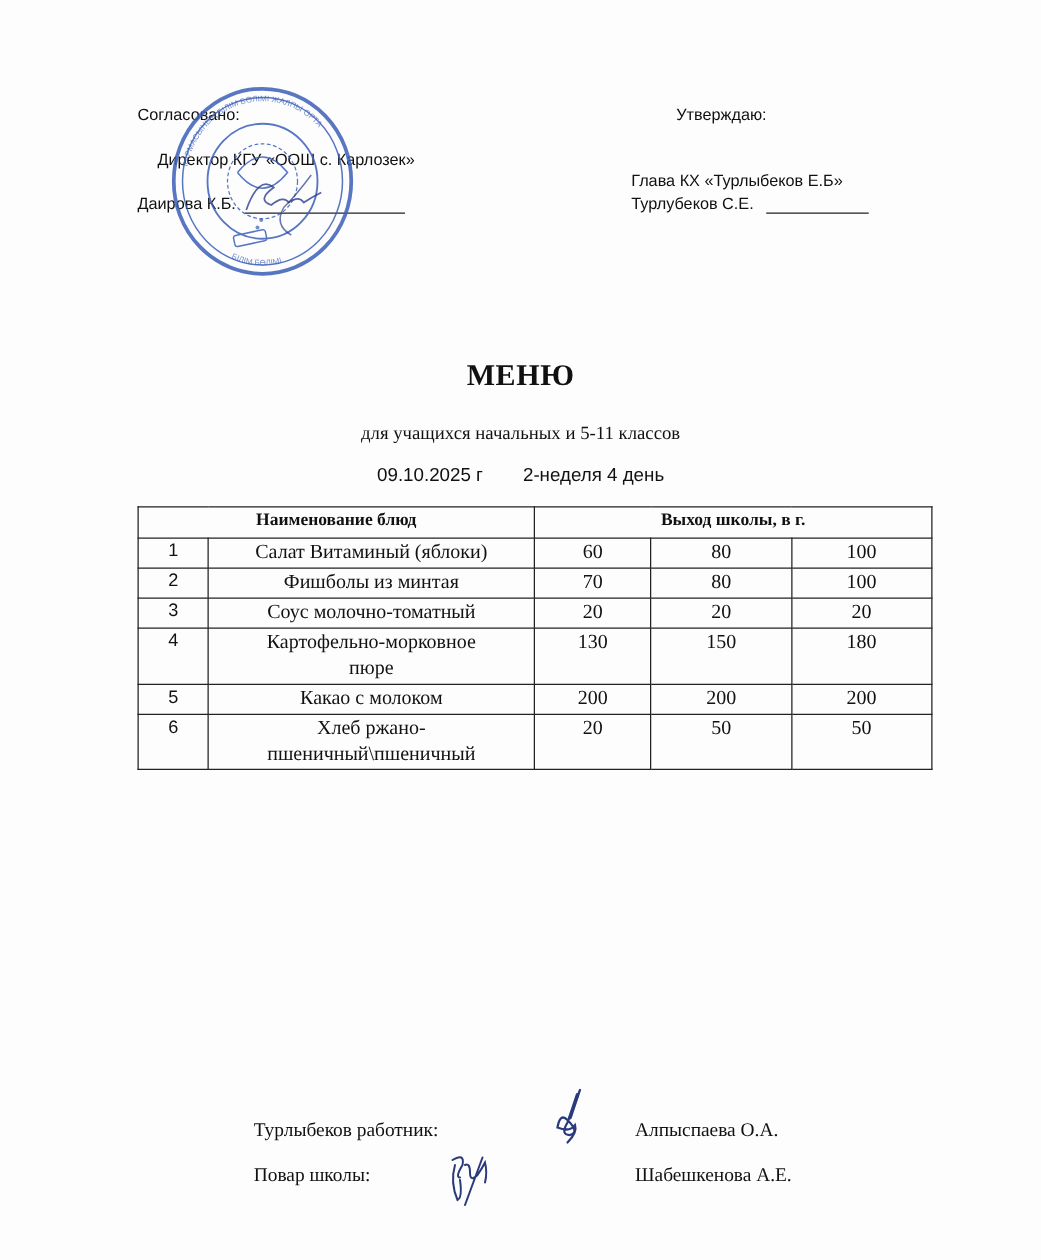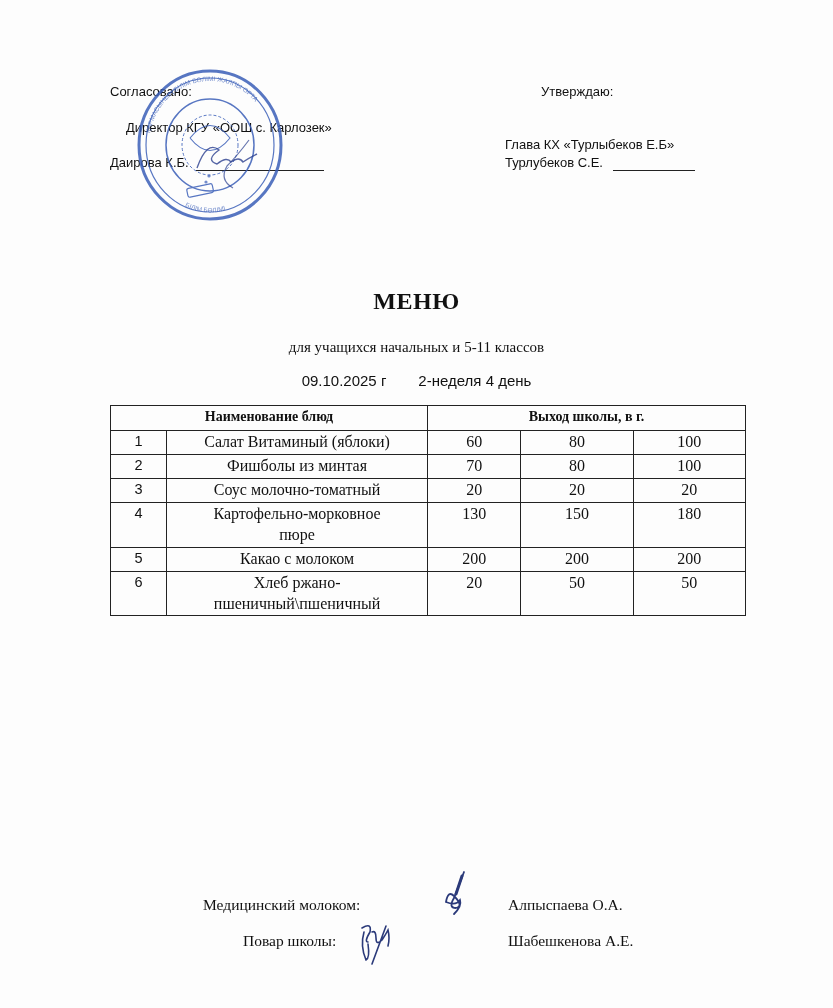--- a/index.html
+++ b/index.html
@@ -134,24 +134,24 @@
       <div>Хлеб ржано-</div>
       <div>пшеничный\пшеничный</div>
     </td>
     <td>20</td>
     <td>50</td>
     <td>50</td>
   </tr>
 </tbody>
   </table>
 
-<div class="abs sig-label serif" style="left:203px; top:896px;">Медицинский молоком:</div>
+<div class="abs sig-label serif" style="left:203px; top:896px;">Турлыбеков работник:</div>
 <svg class="sig-mark" style="left:440px; top:870px;" width="40" height="52" viewBox="0 0 40 52">
   <path d="M24 2 L14 28 q-6 10 2 10 q8 -2 -2 -12 q-6 -6 -8 6 q10 4 14 -2 q2 6 -6 14" fill="none" stroke="#2b3a7a" stroke-width="1.8" stroke-linecap="round"></path>
   <path d="M22 6 L16 24" fill="none" stroke="#2b3a7a" stroke-width="3" stroke-linecap="round"></path>
 </svg>
 <div class="abs sig-label serif" style="left:508px; top:896px;">Алпыспаева О.А.</div>
 
-<div class="abs sig-label serif" style="left:203px; top:932px;margin-left:40px;">Повар школы:</div>
+<div class="abs sig-label serif" style="left:203px; top:932px;">Повар школы:</div>
 <svg class="sig-mark" style="left:352px; top:920px;" width="48" height="46" viewBox="0 0 48 46">
   <path d="M10 8 q10 -6 8 4 q-6 10 -2 10 M12 12 q-4 14 2 28 q4 -2 2 -16 M20 12 q4 -2 4 6 q0 8 6 2 q4 -6 6 -10 q2 8 0 16 M34 6 L20 44" fill="none" stroke="#2b3a7a" stroke-width="1.6" stroke-linecap="round"></path>
 </svg>
 <div class="abs sig-label serif" style="left:508px; top:932px;">Шабешкенова А.Е.</div>
 
 </body></html>

